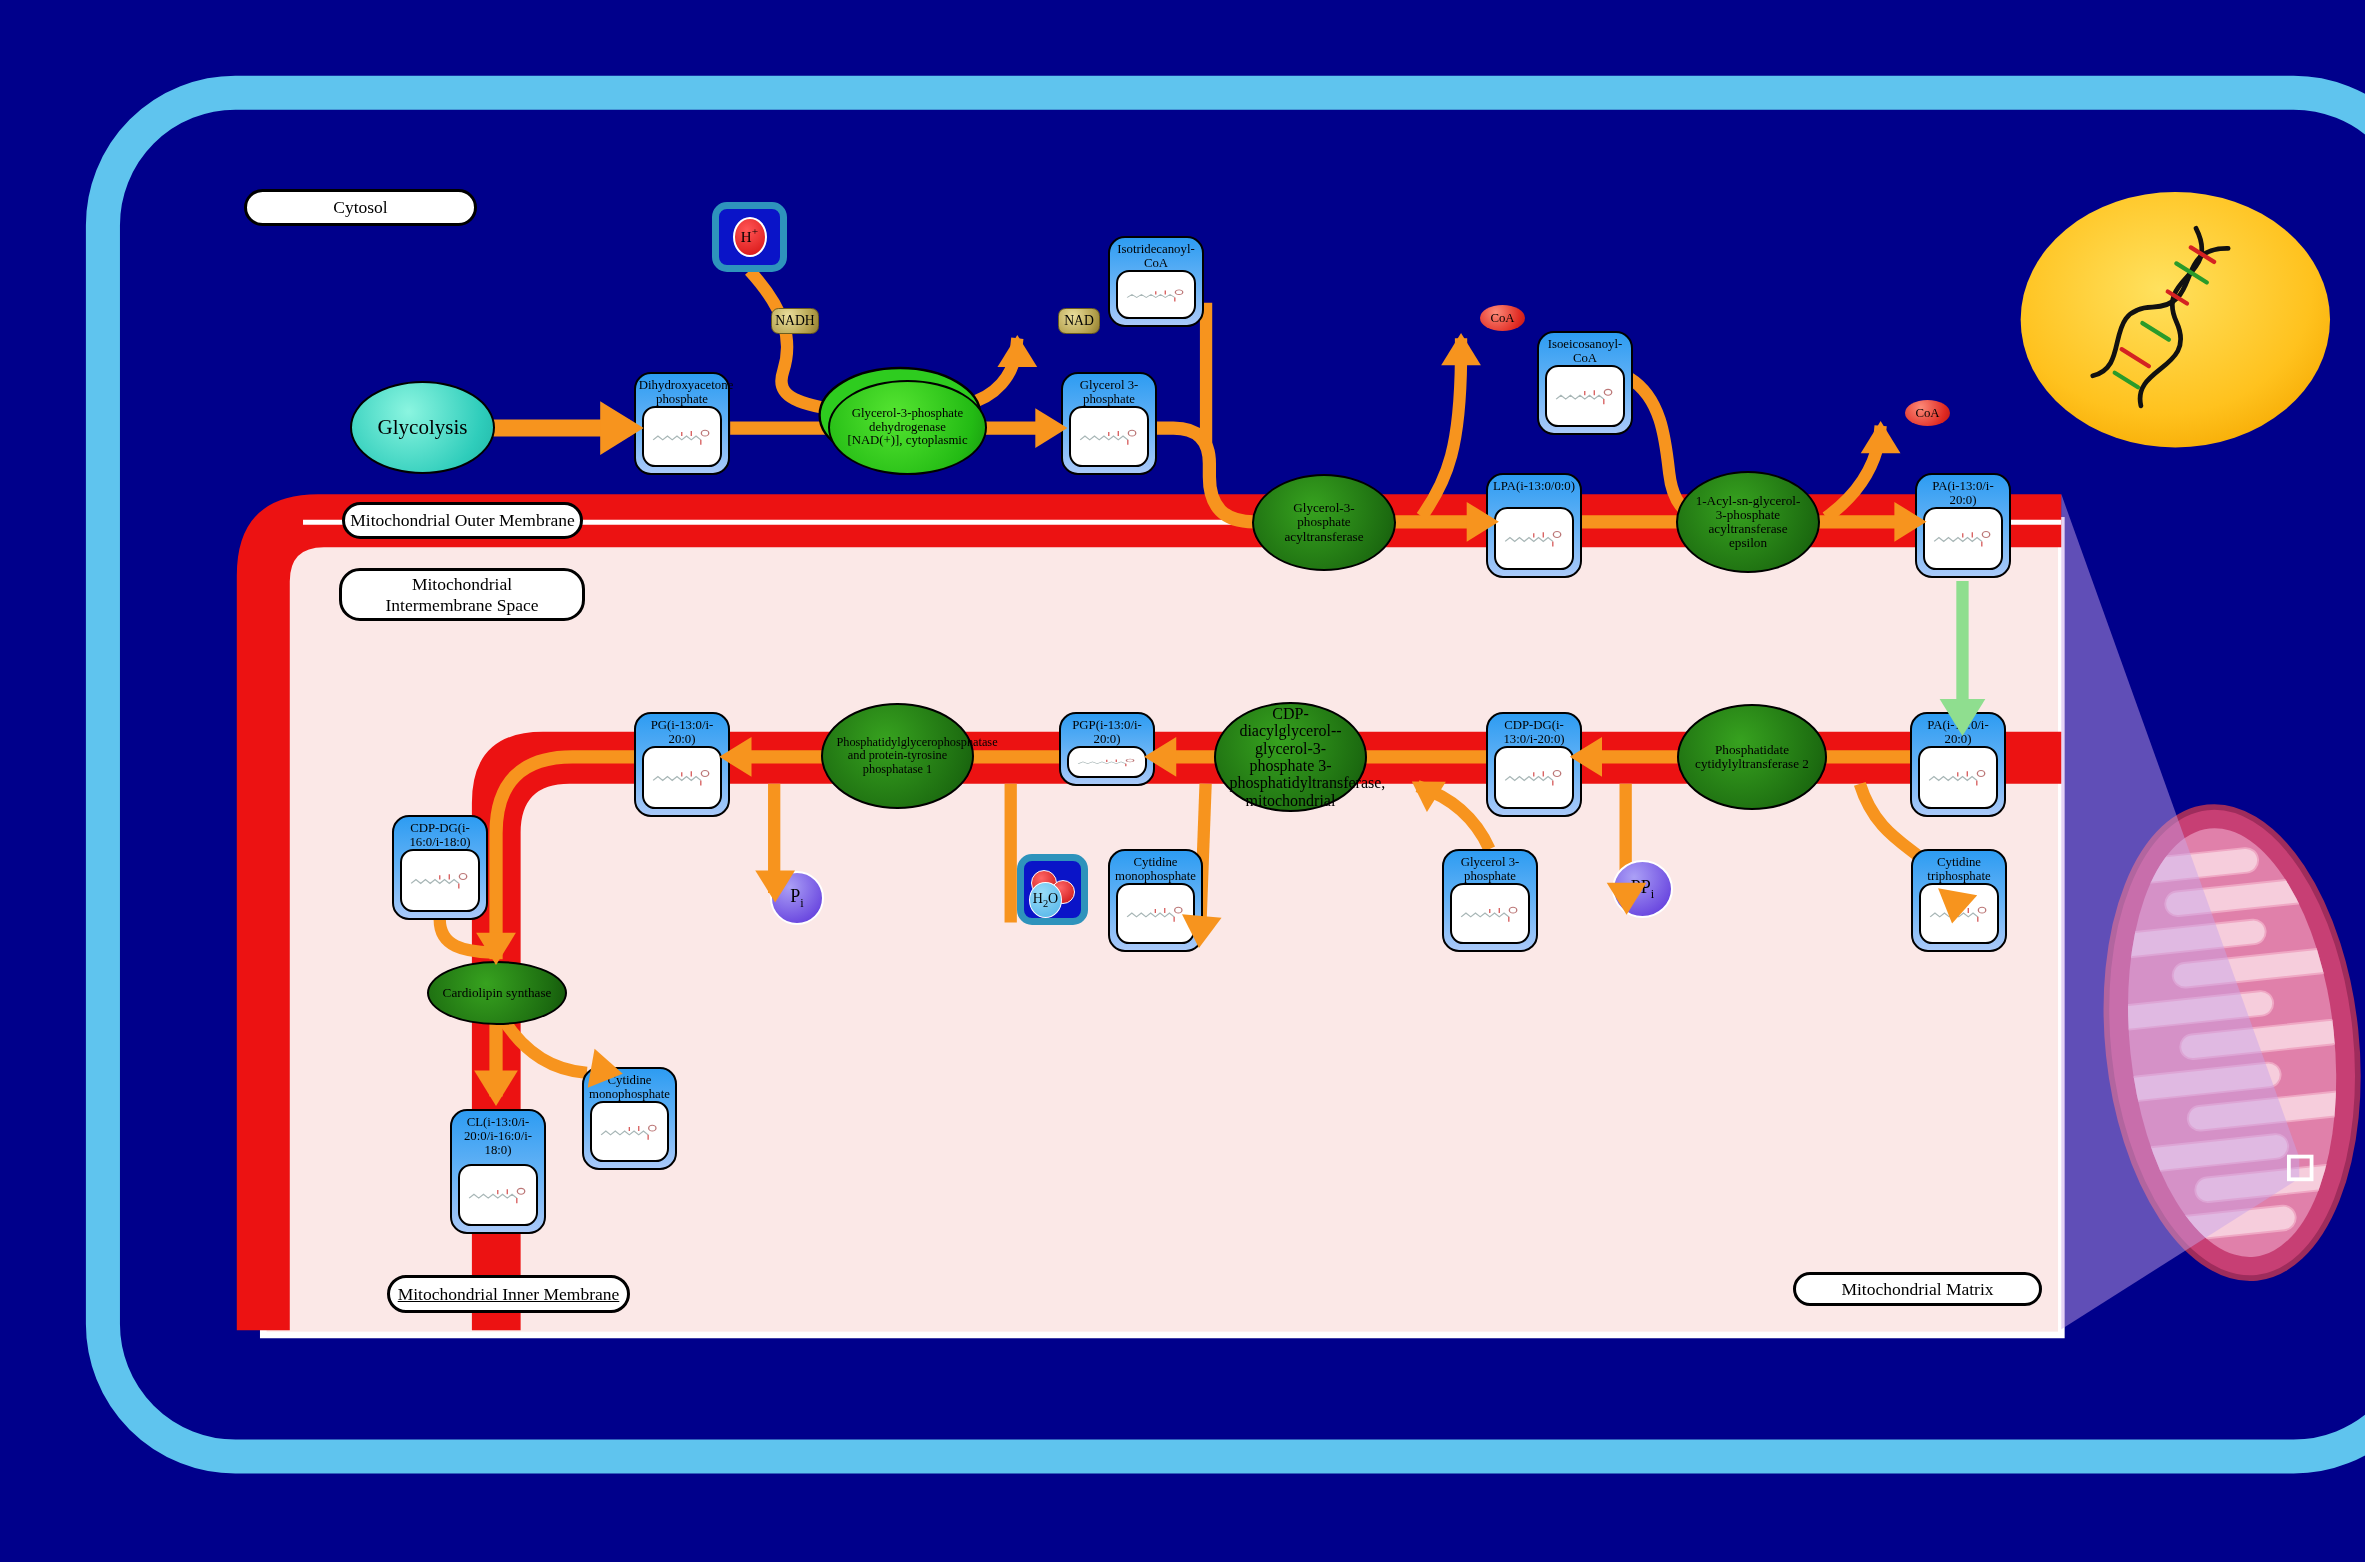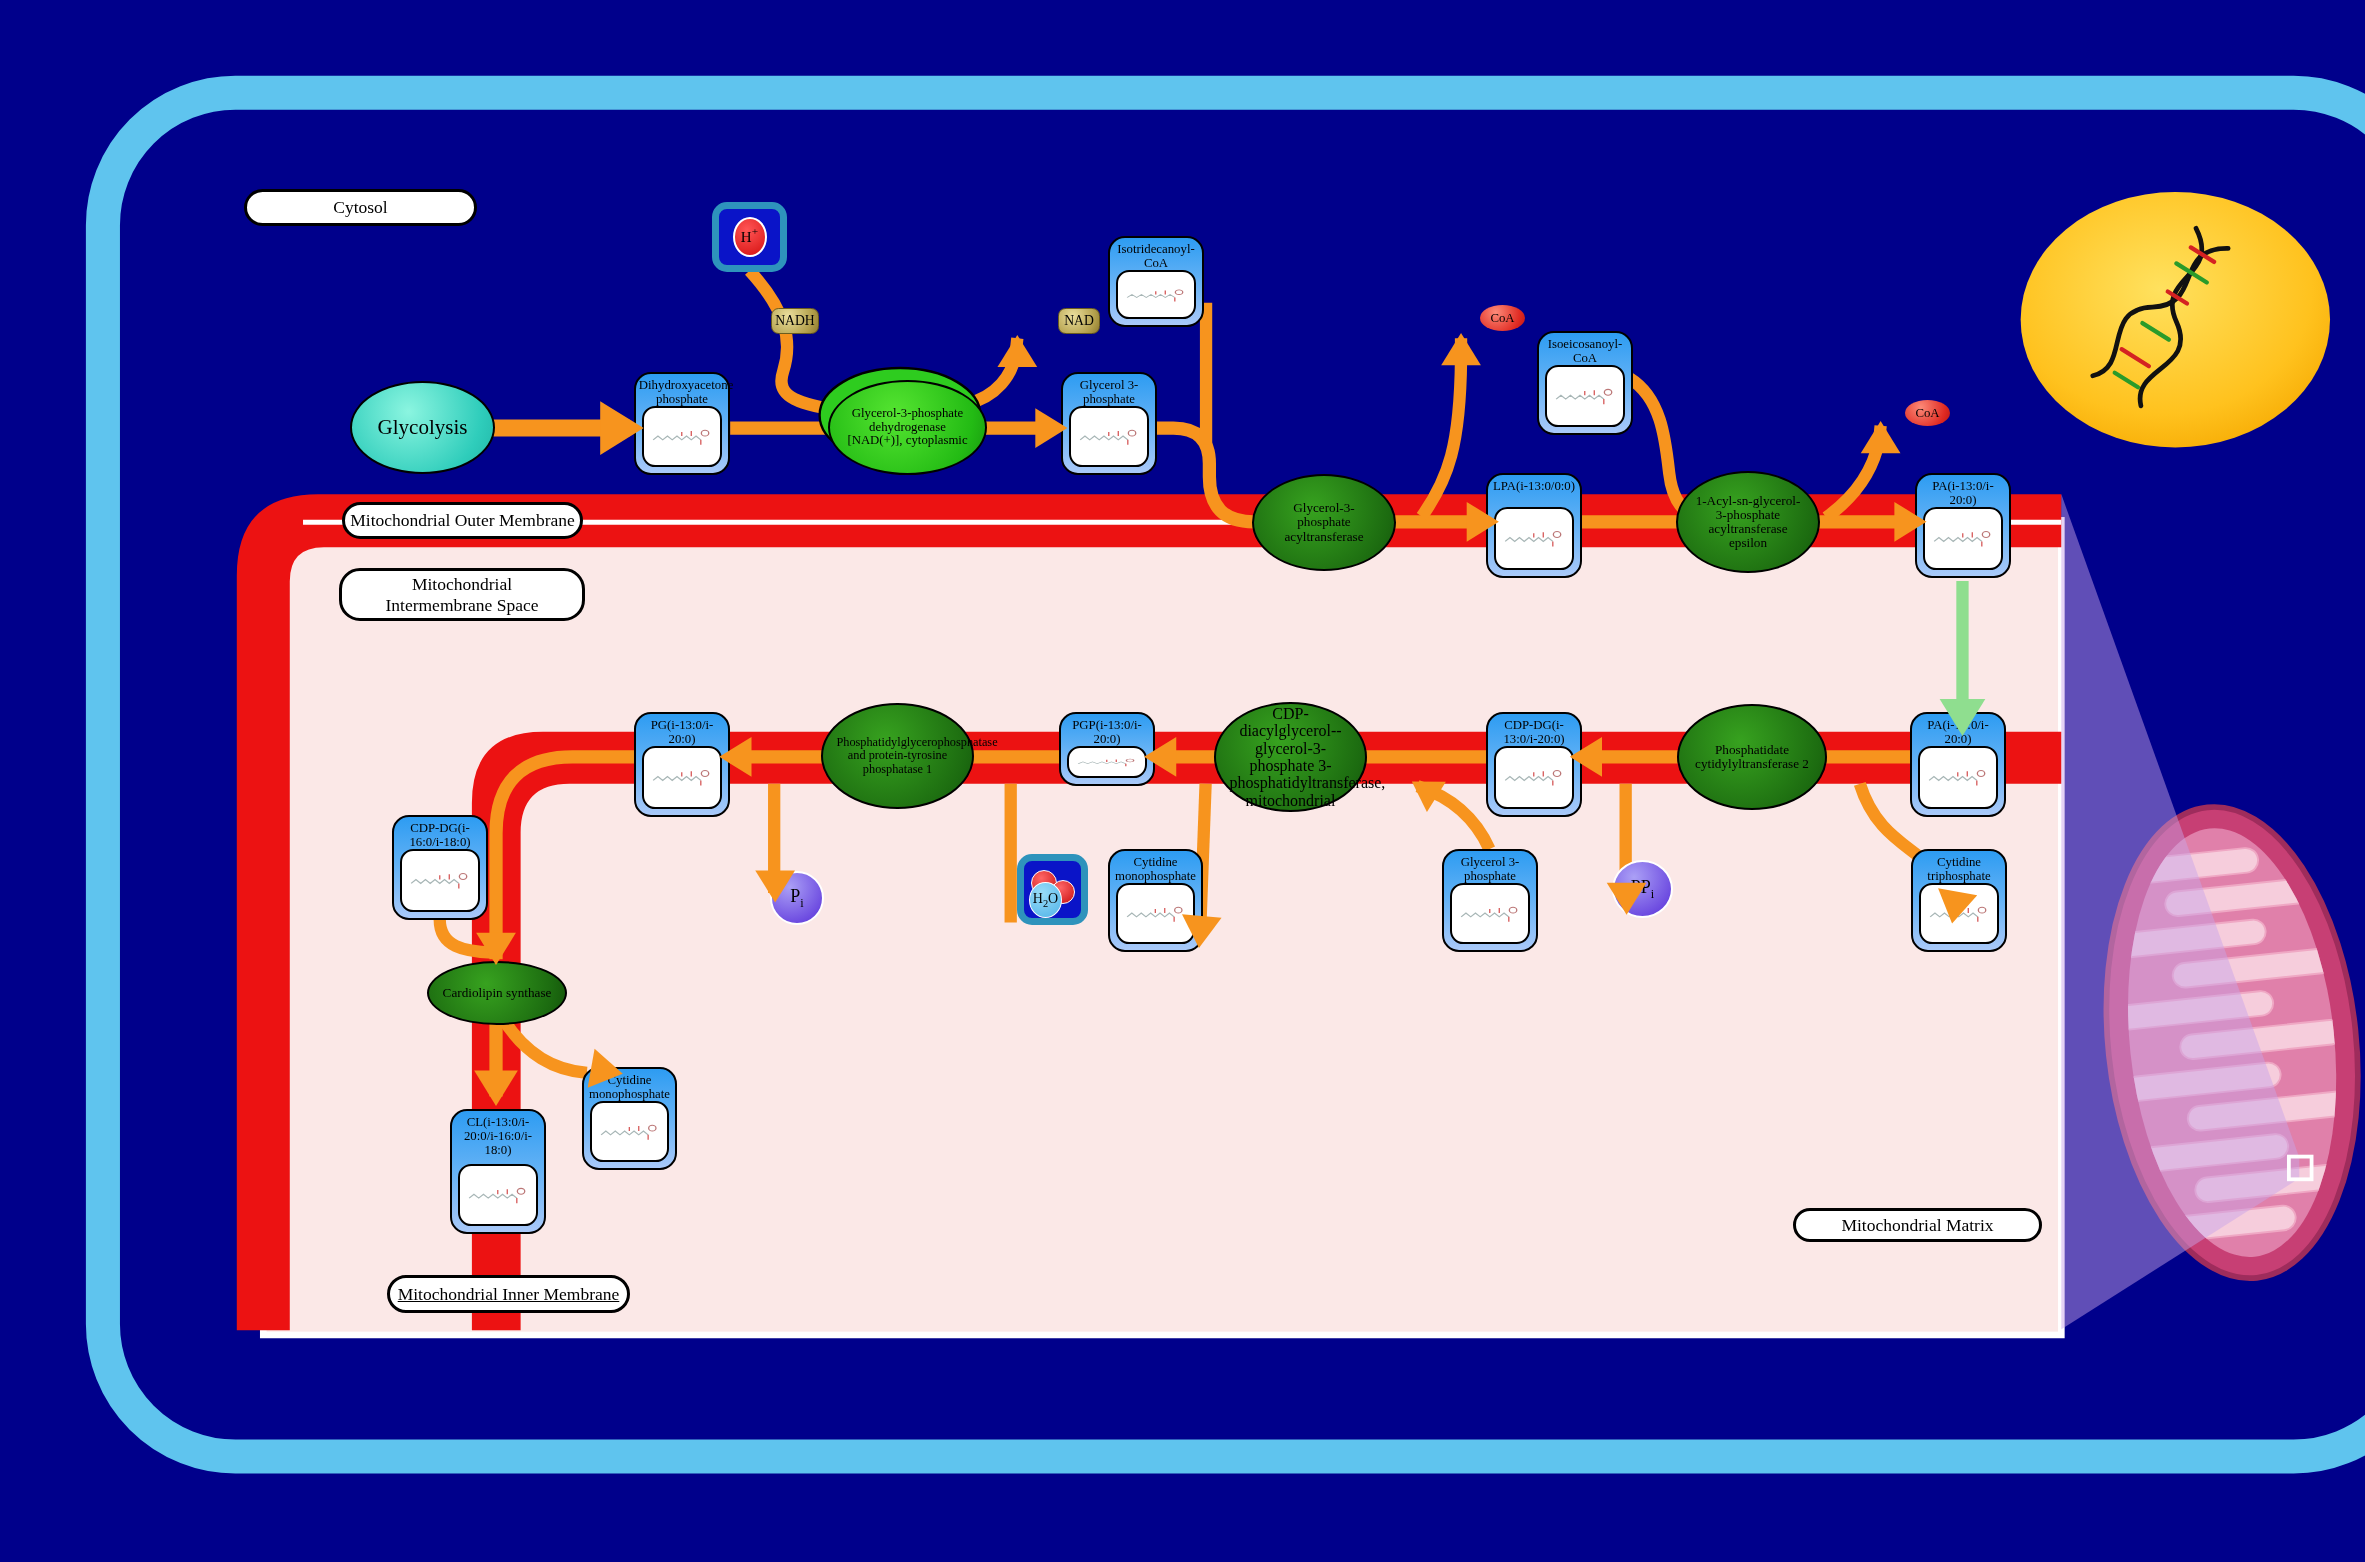--- a/index.html
+++ b/index.html
@@ -325,21 +325,21 @@
       </div>
       <div class="pill" style="left: 342px; top: 502px; width: 241px; height: 37px;">
         <span>Mitochondrial Outer Membrane</span>
       </div>
       <div class="pill" style="left: 339px; top: 568px; width: 246px; height: 53px; padding: 0px 28px;">
         <span>Mitochondrial Intermembrane Space</span>
       </div>
       <div class="pill" style="left: 387px; top: 1275px; width: 243px; height: 38px; text-decoration: underline;">
         <span>Mitochondrial Inner Membrane</span>
       </div>
-      <div class="pill" style="left: 1793px; top: 1208px; width: 249px; height: 34px;">
+      <div class="pill" style="left: 1793px; top: 1272px; width: 249px; height: 34px;">
         <span>Mitochondrial Matrix</span>
       </div>
       <div class="token nadt" style="left: 730px; top: 308px; width: 48px; height: 25.5px;">
         <span>NADH</span>
       </div>
       <div class="token nadt" style="left: 1017px; top: 308px; width: 42px; height: 25.5px;">
         <span>NAD</span>
       </div>
       <div class="token coat" style="left: 1439px; top: 305px; width: 45px; height: 26px;">
         <span>CoA</span>

